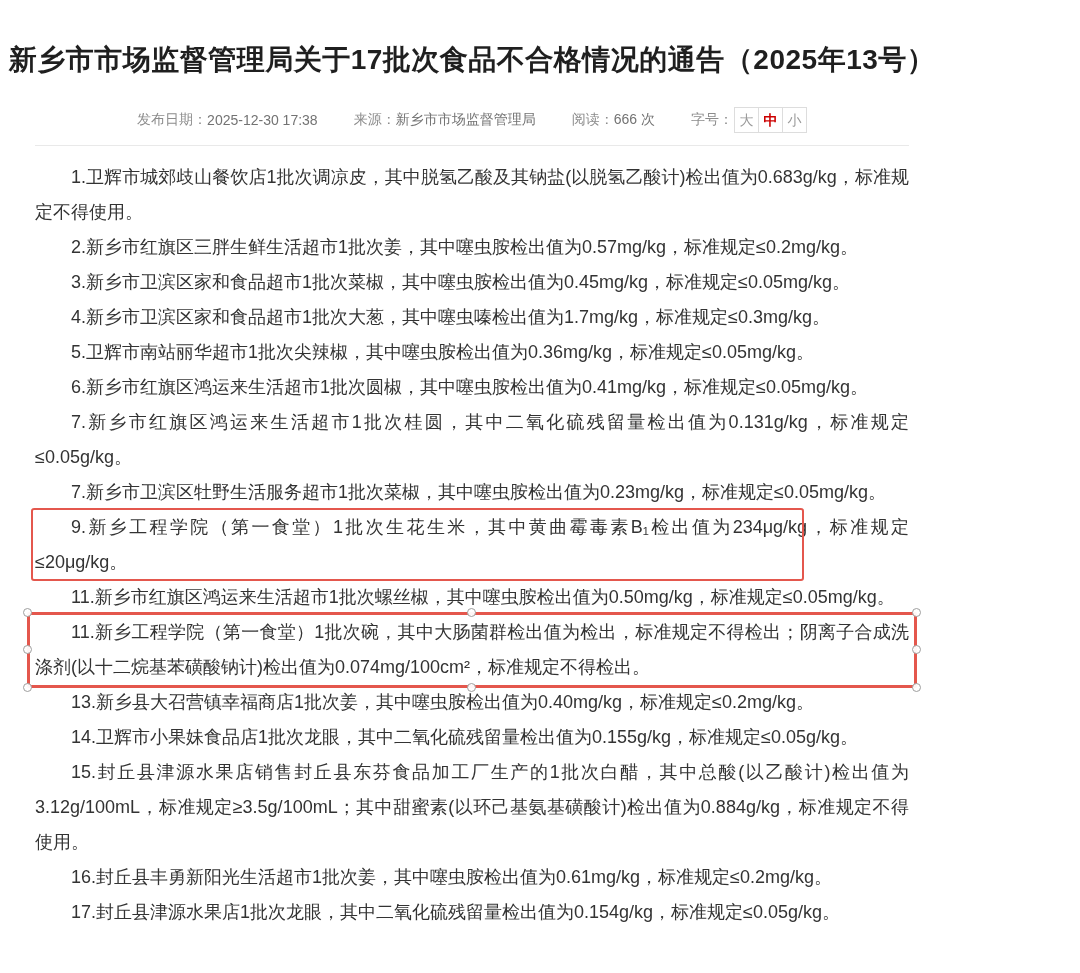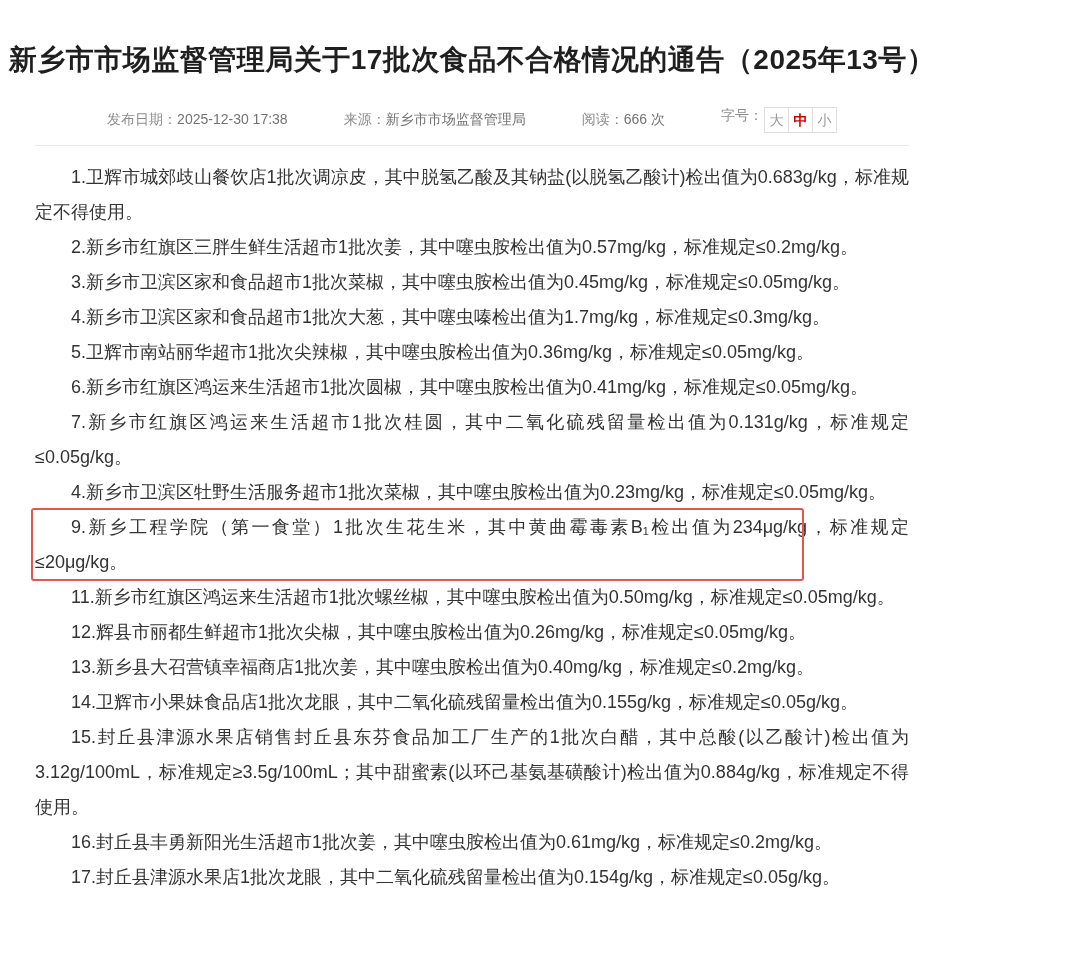--- a/index.html
+++ b/index.html
@@ -16,21 +16,21 @@
     padding-top:42px;
     text-align:center;
     font-size:28px; font-weight:700; color:#1f1f1f;
     letter-spacing:0.5px; line-height:1.25;
   }
   .meta {
     margin-top:30px;
     display:flex; justify-content:center; align-items:center;
     font-size:14px; color:#8c8c8c; white-space:nowrap;
   }
-  .meta .group { display:inline-flex; margin:0 28px; }
+  .meta .group { display:inline-flex; align-items:center; margin:0 18px; }
   .meta .lbl { color:#8c8c8c; }
   .meta .val { color:#737373; }
   .sizer { display:inline-flex; margin-left:2px; }
   .size-btn {
     display:inline-block; width:25px; height:26px; line-height:24px;
     text-align:center; border:1px solid #dddddd; background:#fff;
     color:#999999; font-size:14px; margin-left:-1px; cursor:pointer;
   }
   .size-btn.active { color:#cc0000; font-weight:700; }
   .divider {
@@ -107,31 +107,43 @@
 
   <div class="content">
 
     <div class="item"><span class="txt">1.卫辉市城郊歧山餐饮店1批次调凉皮，其中脱氢乙酸及其钠盐(以脱氢乙酸计)检出值为0.683g/kg，标准规定不得使用。</span></div>
     <div class="item"><span class="txt">2.新乡市红旗区三胖生鲜生活超市1批次姜，其中噻虫胺检出值为0.57mg/kg，标准规定≤0.2mg/kg。</span></div>
     <div class="item"><span class="txt">3.新乡市卫滨区家和食品超市1批次菜椒，其中噻虫胺检出值为0.45mg/kg，标准规定≤0.05mg/kg。</span></div>
     <div class="item"><span class="txt">4.新乡市卫滨区家和食品超市1批次大葱，其中噻虫嗪检出值为1.7mg/kg，标准规定≤0.3mg/kg。</span></div>
     <div class="item"><span class="txt">5.卫辉市南站丽华超市1批次尖辣椒，其中噻虫胺检出值为0.36mg/kg，标准规定≤0.05mg/kg。</span></div>
     <div class="item"><span class="txt">6.新乡市红旗区鸿运来生活超市1批次圆椒，其中噻虫胺检出值为0.41mg/kg，标准规定≤0.05mg/kg。</span></div>
     <div class="item"><span class="txt">7.新乡市红旗区鸿运来生活超市1批次桂圆，其中二氧化硫残留量检出值为0.131g/kg，标准规定≤0.05g/kg。</span></div>
-    <div class="item"><span class="txt">4.新乡市卫滨区牡野生活服务超市1批次菜椒，其中噻虫胺检出值为0.23mg/kg，标准规定≤0.05mg/kg。</span></div>
+    <div class="item"><span class="txt">7.新乡市卫滨区牡野生活服务超市1批次菜椒，其中噻虫胺检出值为0.23mg/kg，标准规定≤0.05mg/kg。</span></div>
 
     <div class="item">
       <span class="txt">9.新乡工程学院（第一食堂）1批次生花生米，其中黄曲霉毒素B₁检出值为234μg/kg，标准规定≤20μg/kg。</span>
       <span class="redbox"></span>
     </div>
 
     <div class="item"><span class="txt">11.新乡市红旗区鸿运来生活超市1批次螺丝椒，其中噻虫胺检出值为0.50mg/kg，标准规定≤0.05mg/kg。</span></div>
 
+    <div class="item">
+      <span class="txt">11.新乡工程学院（第一食堂）1批次碗，其中大肠菌群检出值为检出，标准规定不得检出；阴离子合成洗涤剂(以十二烷基苯磺酸钠计)检出值为0.074mg/100cm²，标准规定不得检出。</span>
+      <span class="redbox2">
+        <span class="handle h-tl"></span>
+        <span class="handle h-tm"></span>
+        <span class="handle h-tr"></span>
+        <span class="handle h-ml"></span>
+        <span class="handle h-mr"></span>
+        <span class="handle h-bl"></span>
+        <span class="handle h-bm"></span>
+        <span class="handle h-br"></span>
+      </span>
+    </div>
 
-    <div class="item"><span class="txt">12.辉县市丽都生鲜超市1批次尖椒，其中噻虫胺检出值为0.26mg/kg，标准规定≤0.05mg/kg。</span></div>
     <div class="item"><span class="txt">13.新乡县大召营镇幸福商店1批次姜，其中噻虫胺检出值为0.40mg/kg，标准规定≤0.2mg/kg。</span></div>
     <div class="item"><span class="txt">14.卫辉市小果妹食品店1批次龙眼，其中二氧化硫残留量检出值为0.155g/kg，标准规定≤0.05g/kg。</span></div>
     <div class="item"><span class="txt">15.封丘县津源水果店销售封丘县东芬食品加工厂生产的1批次白醋，其中总酸(以乙酸计)检出值为3.12g/100mL，标准规定≥3.5g/100mL；其中甜蜜素(以环己基氨基磺酸计)检出值为0.884g/kg，标准规定不得使用。</span></div>
     <div class="item"><span class="txt">16.封丘县丰勇新阳光生活超市1批次姜，其中噻虫胺检出值为0.61mg/kg，标准规定≤0.2mg/kg。</span></div>
     <div class="item"><span class="txt">17.封丘县津源水果店1批次龙眼，其中二氧化硫残留量检出值为0.154g/kg，标准规定≤0.05g/kg。</span></div>
   </div>
 
 </div>
 
 </body></html>

